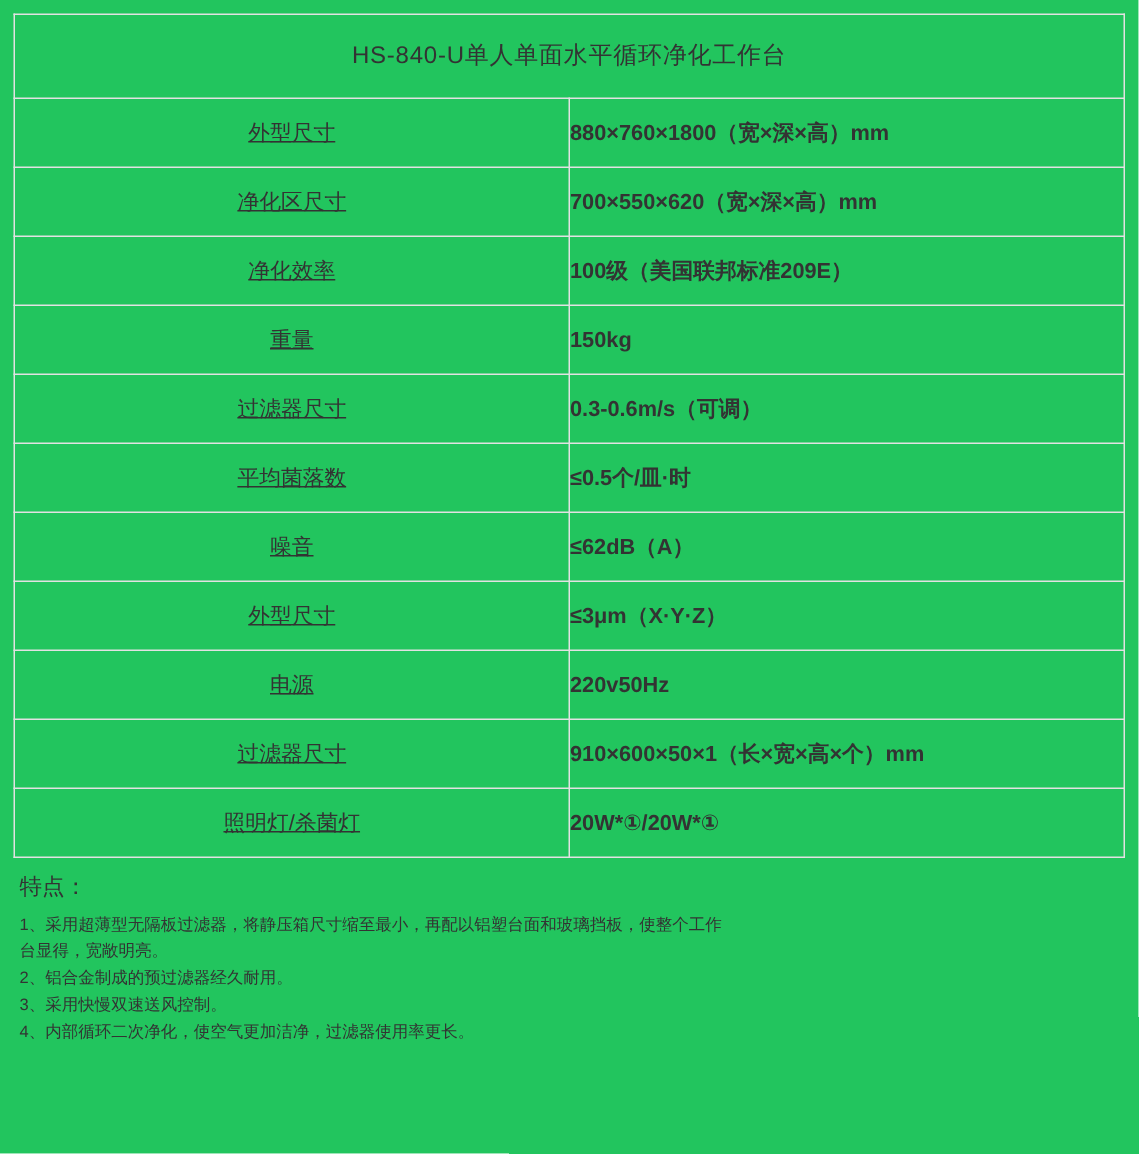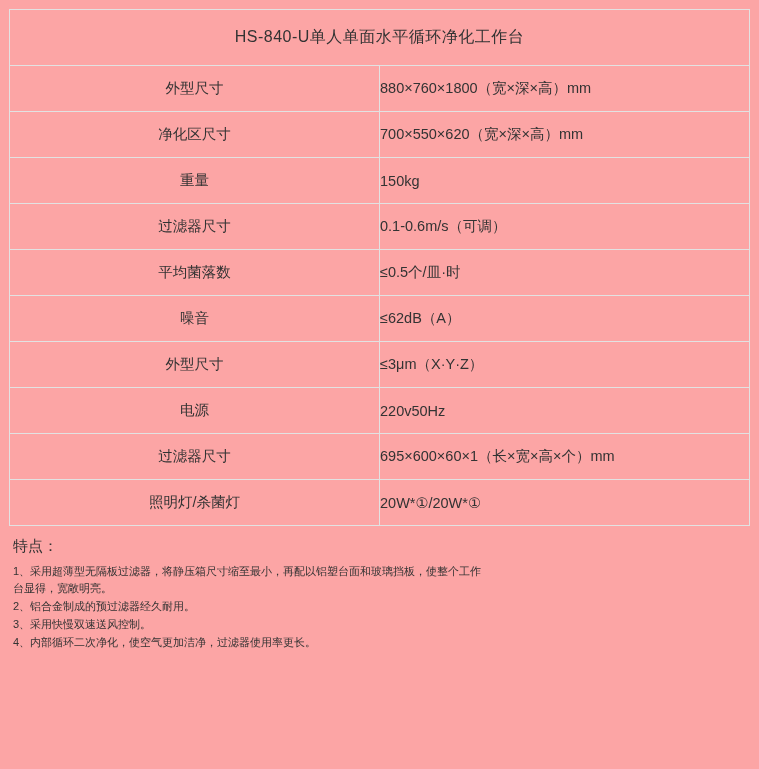--- a/index.html
+++ b/index.html
@@ -9,21 +9,21 @@
   }
   body {
     font-family: "Liberation Sans", "DejaVu Sans", sans-serif;
     color: #333333;
     -webkit-font-smoothing: antialiased;
   }
   .page {
     width: 759px;
     height: 769px;
     box-sizing: border-box;
-    background: #fca5a5;
+    background: #22c55e;
     position: relative;
     overflow: hidden;
   }
   .spec-table {
     width: 741px;
     margin: 9px auto 0 auto;
     border-collapse: collapse;
     table-layout: fixed;
   }
   .spec-table td {
@@ -37,27 +37,29 @@
     font-size: 16px;
     color: #333333;
     letter-spacing: 0.5px;
   }
   .label-cell {
     width: 218px;
     height: 45px;
     text-align: center;
     font-size: 14.5px;
     color: #333333;
+    text-decoration: underline;
   }
   .value-cell {
     height: 45px;
     text-align: left;
     padding-left: 38px;
     font-size: 14.5px;
     color: #333333;
+    font-weight: bold;
   }
   .notes {
     width: 741px;
     margin: 0 auto;
     padding: 9px 0 0 0;
     box-sizing: border-box;
   }
   .notes-title {
     font-size: 15px;
     color: #333333;
@@ -83,46 +85,50 @@
       </tr>
       <tr>
         <td class="label-cell">外型尺寸</td>
         <td class="value-cell">880×760×1800（宽×深×高）mm</td>
       </tr>
       <tr>
         <td class="label-cell">净化区尺寸</td>
         <td class="value-cell">700×550×620（宽×深×高）mm</td>
       </tr>
       <tr>
+        <td class="label-cell">净化效率</td>
+        <td class="value-cell">100级（美国联邦标准209E）</td>
+      </tr>
+      <tr>
         <td class="label-cell">重量</td>
         <td class="value-cell">150kg</td>
       </tr>
       <tr>
         <td class="label-cell">过滤器尺寸</td>
-        <td class="value-cell">0.1-0.6m/s（可调）</td>
+        <td class="value-cell">0.3-0.6m/s（可调）</td>
       </tr>
       <tr>
         <td class="label-cell">平均菌落数</td>
         <td class="value-cell">≤0.5个/皿·时</td>
       </tr>
       <tr>
         <td class="label-cell">噪音</td>
         <td class="value-cell">≤62dB（A）</td>
       </tr>
       <tr>
         <td class="label-cell">外型尺寸</td>
         <td class="value-cell">≤3μm（X·Y·Z）</td>
       </tr>
       <tr>
         <td class="label-cell">电源</td>
         <td class="value-cell">220v50Hz</td>
       </tr>
       <tr>
         <td class="label-cell">过滤器尺寸</td>
-        <td class="value-cell">695×600×60×1（长×宽×高×个）mm</td>
+        <td class="value-cell">910×600×50×1（长×宽×高×个）mm</td>
       </tr>
       <tr>
         <td class="label-cell">照明灯/杀菌灯</td>
         <td class="value-cell">20W*①/20W*①</td>
       </tr>
     </tbody>
   </table>
 
   <div class="notes">
     <div class="notes-title">特点：</div>

